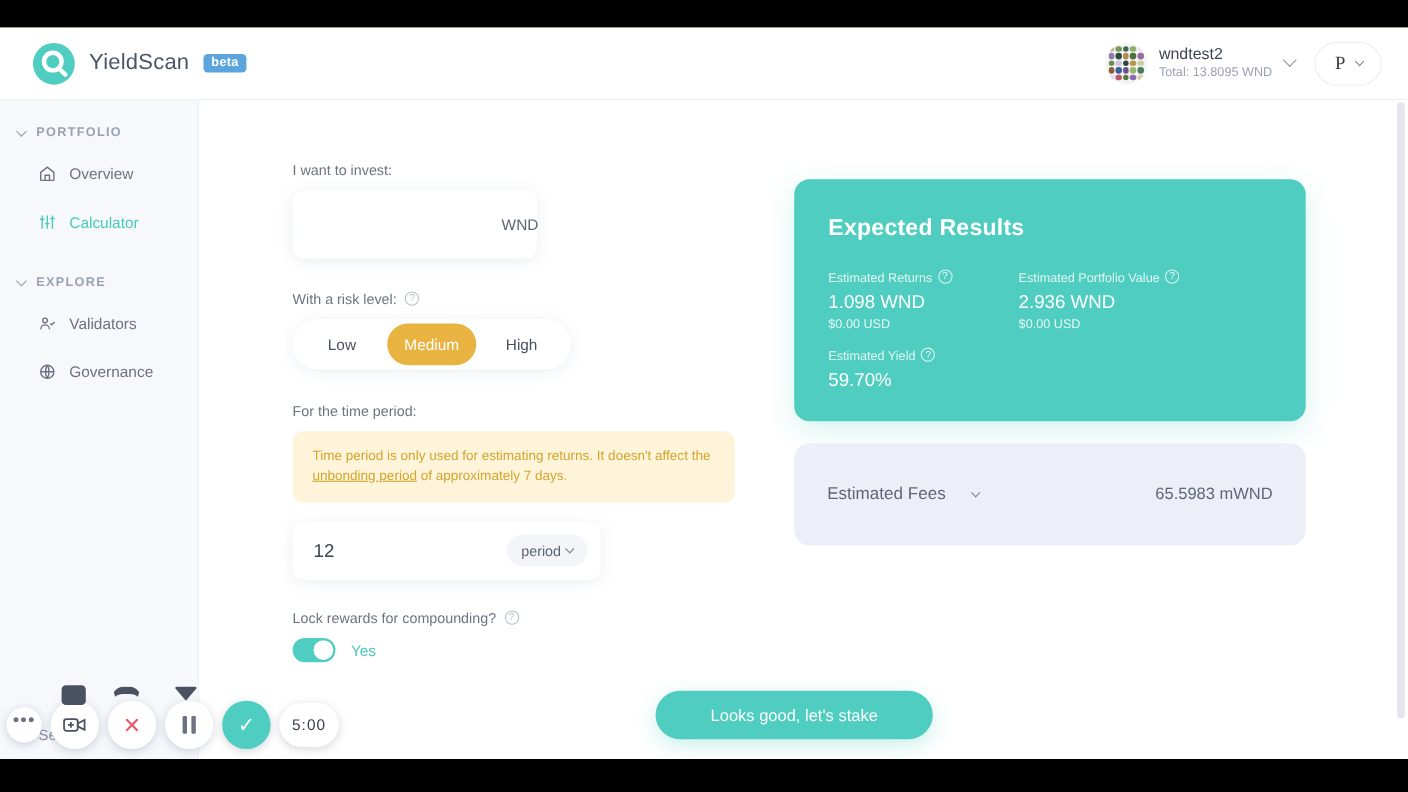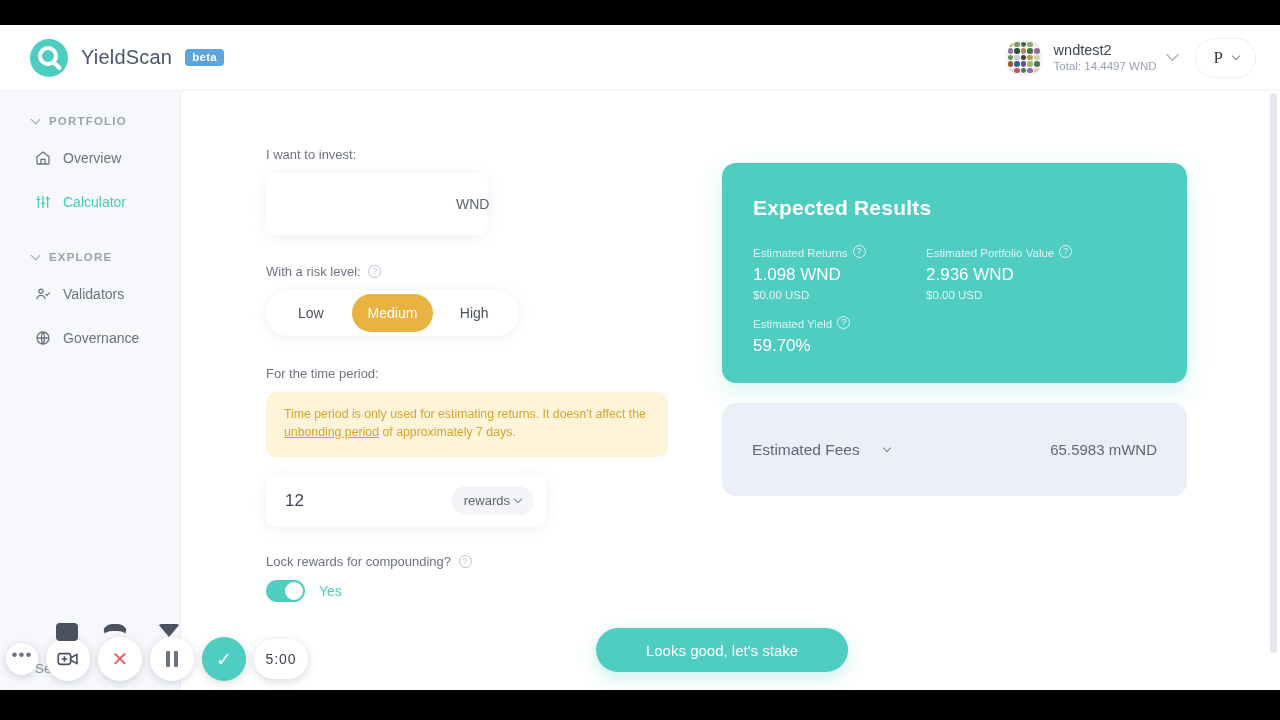--- a/index.html
+++ b/index.html
@@ -87,21 +87,21 @@
   .sidebar {
     position: absolute; left: 0; top: 66px;
     width: 181px; height: 599px;
     background: #f6f8fc;
     border-right: 1px solid #eceff5;
   }
   .nav-group-label {
     display: flex; align-items: center; gap: 10px;
     font-size: 11.5px; color: #9aa2b1;
     letter-spacing: 1.2px; font-weight: bold;
-    padding-left: 32px;
+    padding-left: 16px;
   }
   .grp-chev {
     width: 7px; height: 7px;
     border-right: 1.5px solid #9aa2b1; border-bottom: 1.5px solid #9aa2b1;
     transform: rotate(45deg); position: relative; top: -2px;
   }
   .nav-item {
     display: flex; align-items: center; gap: 12px;
     padding-left: 35px; height: 34px;
     font-size: 14px; color: #6b7280;
@@ -330,21 +330,21 @@
               <i style="background:#9ab86a"></i>
               <i style="background:#4a7a55"></i>
             <i style="background:#e0dce8"></i>
               <i style="background:#b85a6a"></i>
               <i style="background:#5a7a3a"></i>
               <i style="background:#8a6ab0"></i>
               <i style="background:#d9cfa0"></i>
           </div>
           <div class="acct-text">
             <div class="acct-name">wndtest2</div>
-            <div class="acct-total">Total: 14.4497 WND</div>
+            <div class="acct-total">Total: 13.8095 WND</div>
           </div>
           <div class="chev"></div>
         </div>
 
         <div class="net-pill">
           <span class="dot-logo">P</span>
           <span class="sm-chev"></span>
         </div>
       </div>
     </div>
@@ -419,21 +419,21 @@
 
         <div style="margin-top:30px" class="field-label">For the time period:</div>
         <div class="notice">
           <span>Time period is only used for estimating returns. It doesn't affect the</span>
           <a href="#">unbonding period</a><span> of approximately 7 days.</span>
         </div>
 
         <div class="period-card">
           <div class="period-value">12</div>
           <div class="period-select">
-            <span>rewards</span>
+            <span>period</span>
             <span class="sm-chev"></span>
           </div>
         </div>
 
         <div style="margin-top:27px" class="field-label">
           <span>Lock rewards for compounding?</span>
           <span class="q-mark">?</span>
         </div>
         <div class="toggle-row">
           <div class="toggle">

